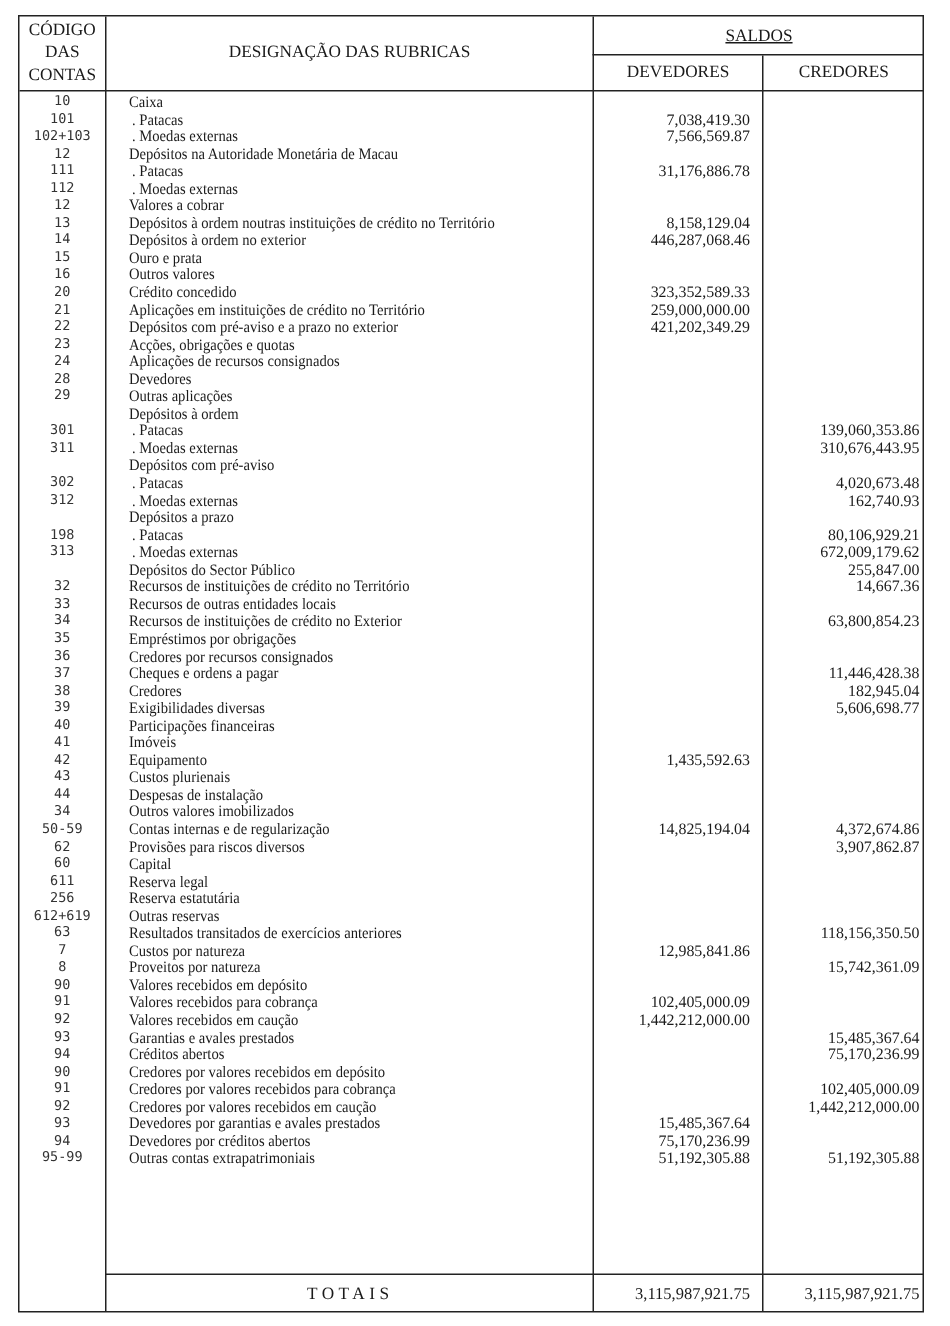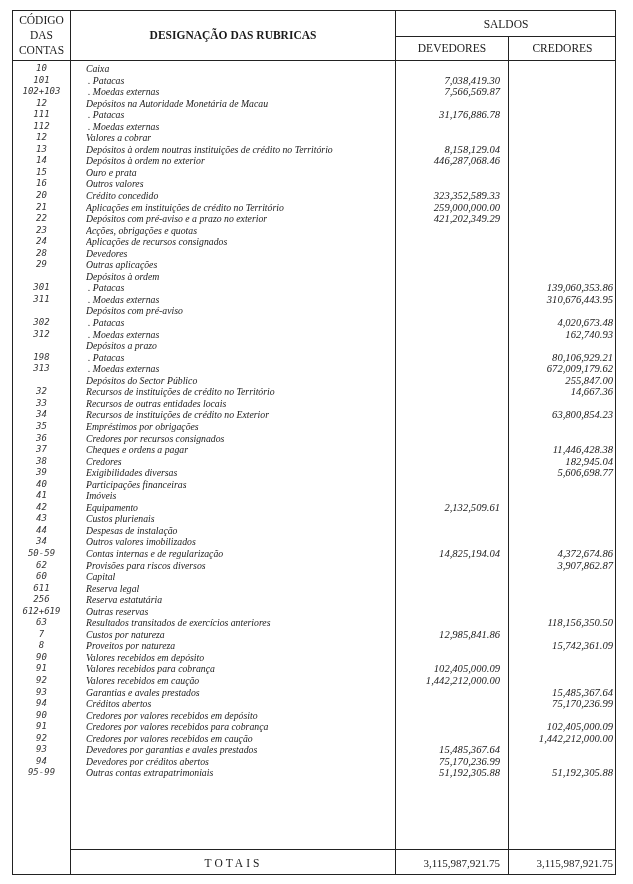--- a/index.html
+++ b/index.html
@@ -3,21 +3,21 @@
   <meta charset="utf-8">
   <style>
     html, body { margin: 0; padding: 0; background: #ffffff; }
     body { width: 633px; height: 884px; position: relative; overflow: hidden;
            font-family: "Liberation Serif", serif; color: #1a1a1a; }
     .sheet { position: absolute; left: 12px; top: 10px; width: 604px; height: 865px;
              border: 1.5px solid #222; box-sizing: border-box; }
     .vline { position: absolute; width: 0; border-left: 1.5px solid #222; }
     .hline { position: absolute; height: 0; border-top: 1.5px solid #222; }
     .hdr { position: absolute; text-align: center; font-size: 11.5px; line-height: 12px; }
-    .rows { position: absolute; left: 0; top: 52px; width: 604px; font-style: italic; }
+    .rows { position: absolute; left: 0; top: 52px; width: 604px; }
     .row { position: relative; height: 11.55px; font-size: 10.6px; line-height: 11.55px; white-space: nowrap; }
     .code { position: absolute; left: 0; width: 57px; text-align: center;
             font-family: "DejaVu Sans Mono", monospace; font-size: 9px; color: #333; }
     .desig { position: absolute; left: 73px; width: 310px; overflow: hidden; transform: scaleX(0.92); transform-origin: left; }
     .desig.sub { left: 75px; }
     .dev { position: absolute; left: 383px; width: 104px; text-align: right; }
     .cred { position: absolute; left: 496px; width: 104px; text-align: right; }
     .totrow { position: absolute; left: 0; top: 840px; width: 604px; height: 25px; font-size: 11px; line-height: 25px; }
     .totlabel { position: absolute; left: 58px; width: 325px; text-align: center; letter-spacing: 3px; font-size: 11.5px; }
     .totdev { position: absolute; left: 383px; width: 104px; text-align: right; }
@@ -34,22 +34,22 @@
 
   <div class="hline" style="left:382px; top:25px; width:221px;"></div>
   <div class="hline" style="left:0; top:49px; width:603px;"></div>
   <div class="hline" style="left:57px; top:838px; width:546px;"></div>
 
   <div class="hdr" style="left:0; top:2px; width:57px; line-height:15px;">
     <div>CÓDIGO</div>
     <div>DAS</div>
     <div>CONTAS</div>
   </div>
-  <div class="hdr" style="left:58px; top:18px; width:324px;font-weight:bold;">DESIGNAÇÃO DAS RUBRICAS</div>
-  <div class="hdr" style="left:383px; top:7px; width:220px;">SALDOS</div>
+  <div class="hdr" style="left:58px; top:18px; width:324px;">DESIGNAÇÃO DAS RUBRICAS</div>
+  <div class="hdr" style="left:383px; top:7px; width:220px;text-decoration:underline;">SALDOS</div>
   <div class="hdr" style="left:383px; top:31px; width:112px;">DEVEDORES</div>
   <div class="hdr" style="left:496px; top:31px; width:107px;">CREDORES</div>
 
   <div class="rows" id="rows">
       <div class="row">
         <span class="code">10</span>
         <span class="desig">Caixa</span>
         <span class="dev"></span>
         <span class="cred"></span>
       </div>
@@ -271,21 +271,21 @@
       </div>
       <div class="row">
         <span class="code">41</span>
         <span class="desig">Imóveis</span>
         <span class="dev"></span>
         <span class="cred"></span>
       </div>
       <div class="row">
         <span class="code">42</span>
         <span class="desig">Equipamento</span>
-        <span class="dev">2,132,509.61</span>
+        <span class="dev">1,435,592.63</span>
         <span class="cred"></span>
       </div>
       <div class="row">
         <span class="code">43</span>
         <span class="desig">Custos plurienais</span>
         <span class="dev"></span>
         <span class="cred"></span>
       </div>
       <div class="row">
         <span class="code">44</span>

